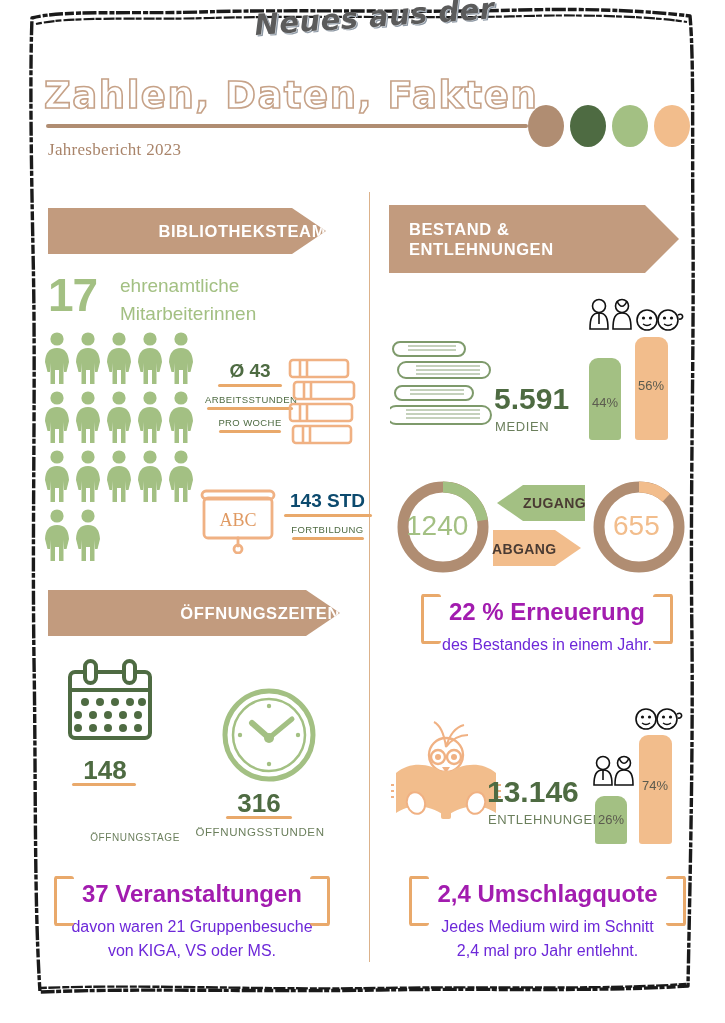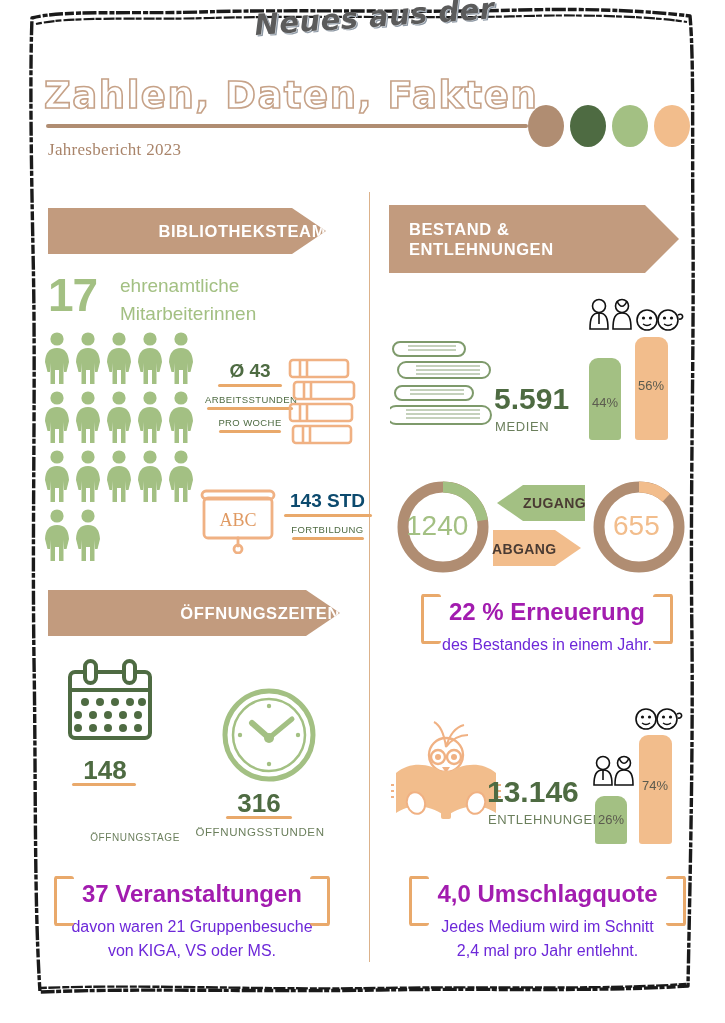--- a/index.html
+++ b/index.html
@@ -439,21 +439,21 @@
 
   <div class="abs" style="left:595px;top:796px;width:32px;height:48px;background:#a3c083;border-radius:9px 9px 3px 3px;"></div>
   <div class="bar-pct" style="left:598px;top:812px;">26%</div>
 
   <div class="abs" style="left:639px;top:735px;width:33px;height:109px;background:#f2bd8c;border-radius:9px 9px 3px 3px;"></div>
   <div class="bar-pct" style="left:642px;top:778px;">74%</div>
 
   <div class="bracket-box" style="left:380px;top:880px;width:335px;">
     <div class="bracket-line">
       <span class="bk l"></span>
-      <span class="bracket-head">4,0 Umschlagquote</span>
+      <span class="bracket-head">2,4 Umschlagquote</span>
       <span class="bk r"></span>
     </div>
     <div class="bracket-sub">
       <div>Jedes Medium wird im Schnitt</div>
       <div>2,4 mal pro Jahr entlehnt.</div>
     </div>
   </div>
 
 </div>
 

